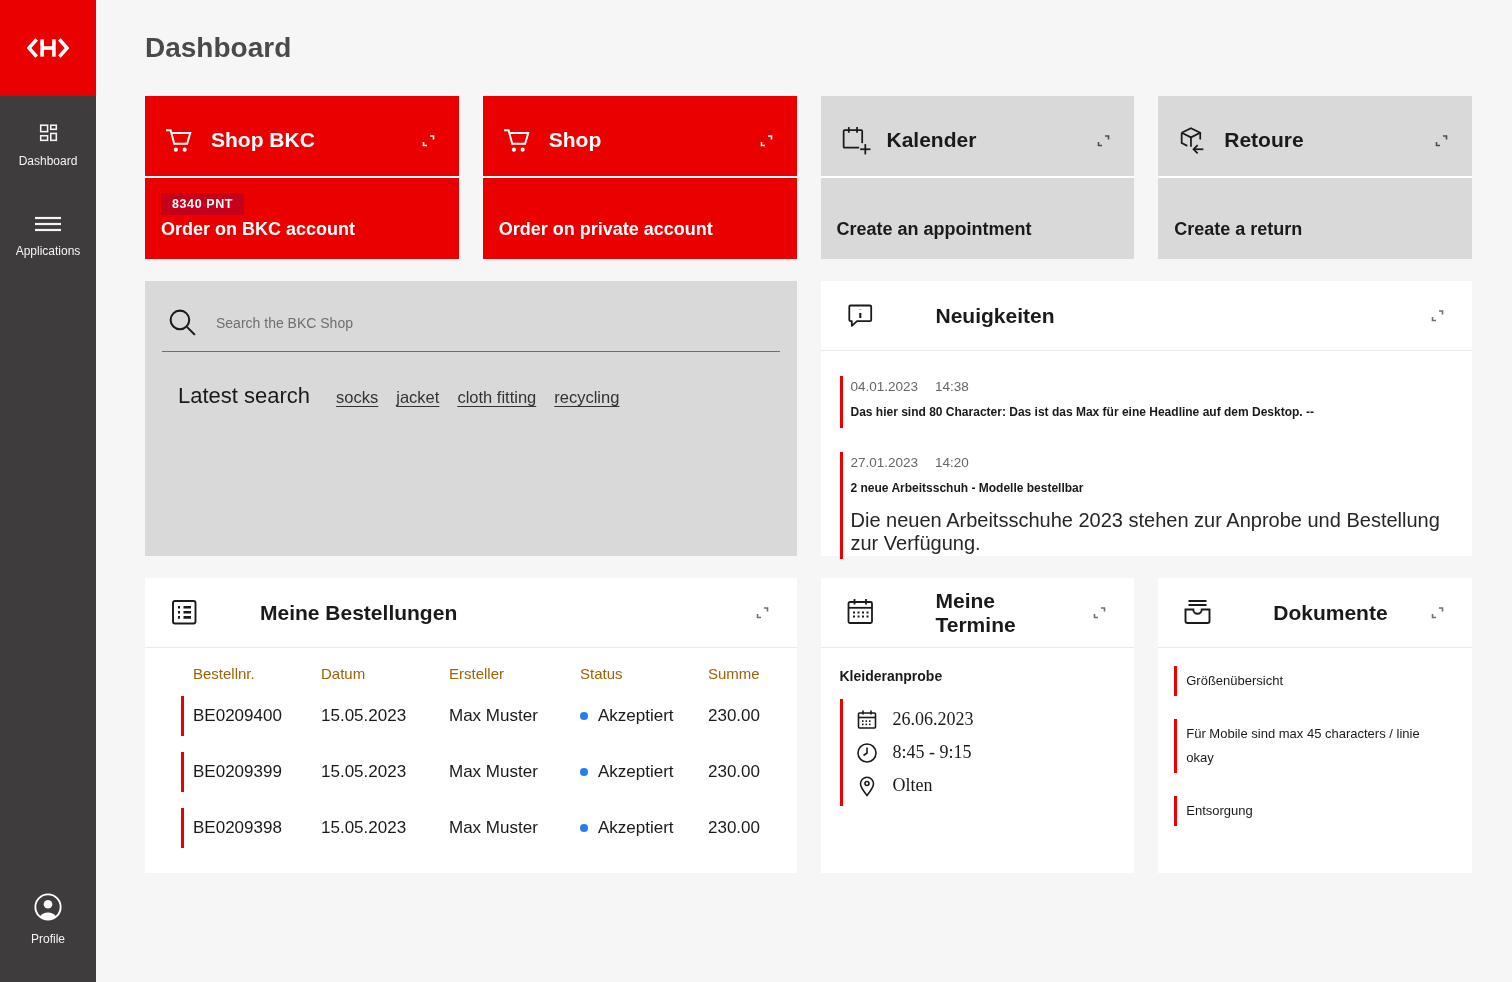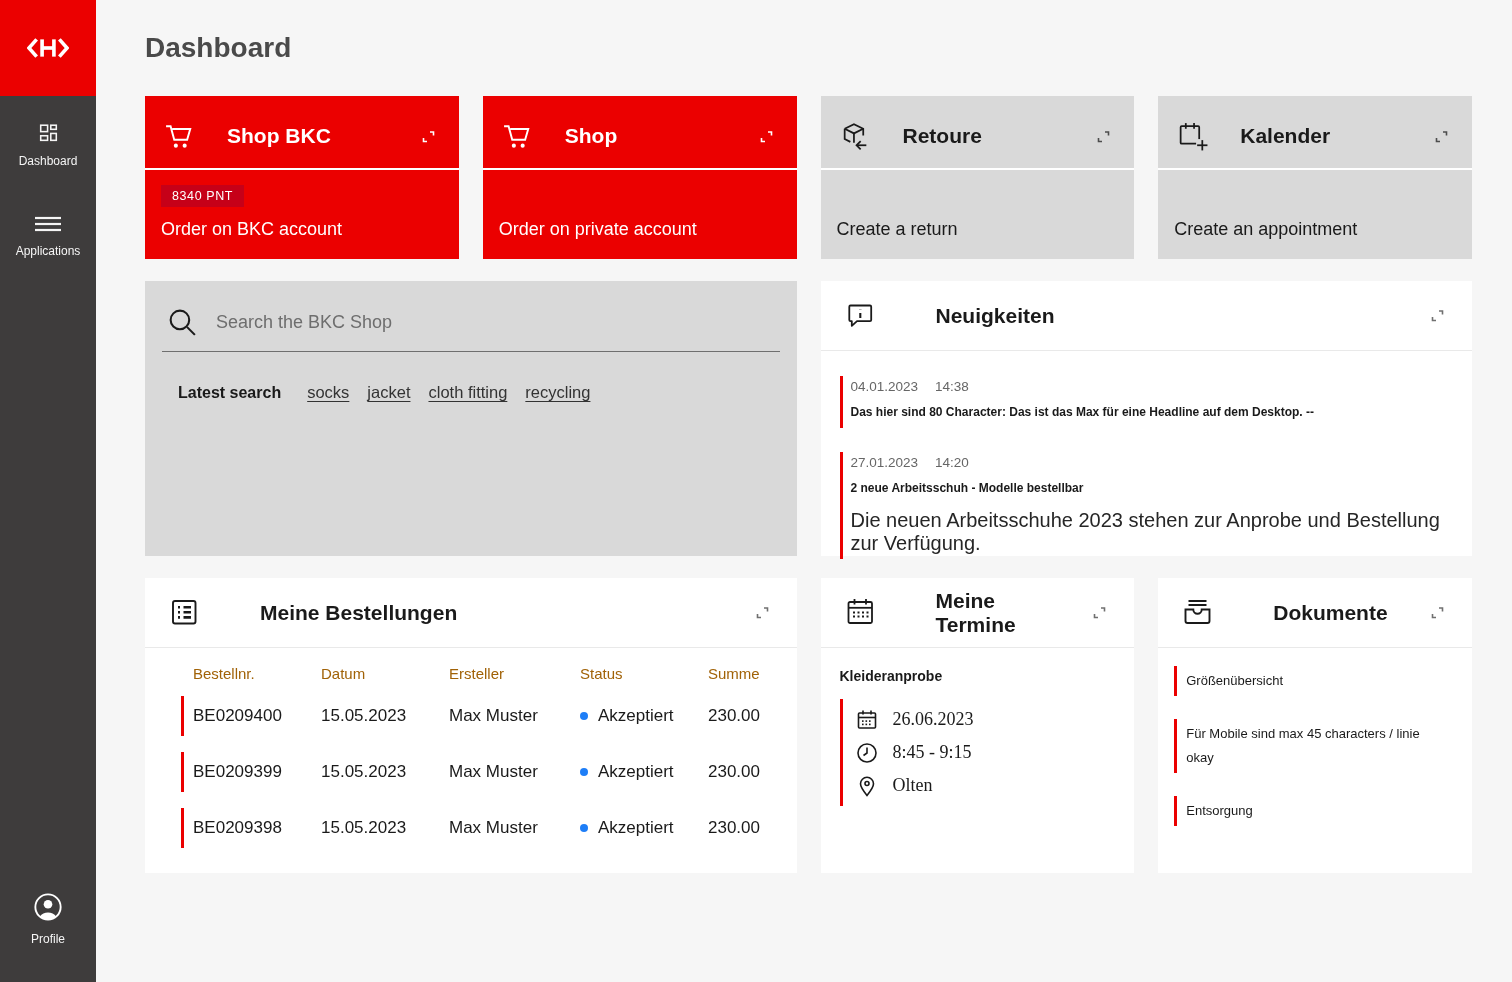--- a/index.html
+++ b/index.html
@@ -40,27 +40,28 @@
     display: grid;
     grid-template-columns: repeat(4, 1fr);
     grid-template-rows: 163px 275px 295px;
     gap: 22px 24px;
   }
   .span2 { grid-column: span 2; }
 
   
   .action-card { display: flex; flex-direction: column; background: #ffffff; cursor: pointer; }
   .action-card .head {
-    height: 72px; display: flex; align-items: center;
-    padding: 8px 22px 0 18px; gap: 31px;
+    height: 80px; display: flex; align-items: center;
+    padding: 8px 22px 0 18px; gap: 15px;
   }
   .action-card .body {
     flex: 1; margin-top: 2px; position: relative;
     display: flex; flex-direction: column; justify-content: flex-end;
     padding: 15px 16px 19px;
+    font-weight: bold;
   }
   .action-card .card-title { font-size: 21px; font-weight: 700; }
   .action-card .body .card-text { font-size: 18px; }
   .card-red .head, .card-red .body { background: #eb0000; color: #ffffff; }
   .card-gray .head, .card-gray .body { background: #d9d9d9; color: #1a1a1a; }
   .expand { margin-left: auto; display: flex; }
   .card-red .expand { color: #ffffff; }
   .card-gray .expand { color: #4d4d4d; }
   .points-badge {
     position: absolute; top: 15px; left: 16px;
@@ -70,25 +71,25 @@
   }
 
   
   .search-panel { background: #d9d9d9; padding: 25px 17px; }
   .search-row {
     display: flex; align-items: center; gap: 17px;
     border-bottom: 1px solid #6f6f6f; padding: 0 0 12px 4px;
   }
   .search-input {
     flex: 1; border: none; background: transparent; outline: none;
-    font-family: inherit; font-size: 18px; color: #3c3c3c;
+    font-family: inherit; font-size: 14px; color: #3c3c3c;
   }
   .search-input::placeholder { color: #6e6e6e; opacity: 1; }
   .latest-row { display: flex; align-items: baseline; margin: 31px 0 0 16px; }
-  .latest-label { font-size: 16px; font-weight: 700; margin-right: 26px; }
+  .latest-label { font-size: 22px; font-weight: 400; margin-right: 26px; }
   .latest-link {
     font-size: 16.5px; color: #333; text-decoration: underline;
     text-underline-offset: 3px; margin-right: 18px; cursor: pointer;
   }
 
   
   .white-card { background: #ffffff; display: flex; flex-direction: column; }
   .card-head {
     height: 70px; flex-shrink: 0; border-bottom: 1px solid #e9e9e9;
     display: flex; align-items: center; padding: 0 26px 0 23px; gap: 15px;
@@ -234,63 +235,63 @@
       </div>
       <div class="body">
         <span class="card-text">Order on private account</span>
       </div>
     </div>
 
     <div class="action-card card-gray">
       <div class="head">
         <span>
           <svg width="33" height="33" viewBox="0 0 32 32" fill="none" stroke="#1a1a1a" stroke-width="1.7">
+            <rect x="4.5" y="6" width="18" height="17" rx="1"></rect>
+            <path d="M9.5 3 V8.5"></path>
+              <path d="M17.5 3 V8.5"></path>
+            <rect x="19.5" y="18.5" width="12" height="12" fill="#d9d9d9" stroke="none"></rect>
+            <path d="M25.5 19.5 V29.5"></path>
+              <path d="M20.5 24.5 H30.5"></path>
+          </svg>
+        </span>
+        <span class="card-title">Kalender</span>
+        <span class="expand">
+          <svg width="17" height="17" viewBox="0 0 17 17" fill="none" stroke="currentColor" stroke-width="1.6">
+            <path d="M10 4 H13.5 V7.5"></path>
+              <path d="M7 13.5 H3.5 V10"></path>
+          </svg>
+        </span>
+      </div>
+      <div class="body">
+        <span class="card-text">Create an appointment</span>
+      </div>
+    </div>
+
+    <div class="action-card card-gray">
+      <div class="head">
+        <span>
+          <svg width="33" height="33" viewBox="0 0 32 32" fill="none" stroke="#1a1a1a" stroke-width="1.7">
             <path d="M5.5 8.5 L14.5 4 L23.5 8.5 V15"></path>
             <path d="M5.5 8.5 V18.5 L11 21.2"></path>
             <path d="M5.5 8.5 L14.5 13 L23.5 8.5"></path>
             <path d="M14.5 13 V22"></path>
             <path d="M26.5 24.5 H17.5"></path>
             <path d="M21 20.5 L17 24.5 L21 28.5"></path>
           </svg>
         </span>
         <span class="card-title">Retoure</span>
         <span class="expand">
           <svg width="17" height="17" viewBox="0 0 17 17" fill="none" stroke="currentColor" stroke-width="1.6">
             <path d="M10 4 H13.5 V7.5"></path>
               <path d="M7 13.5 H3.5 V10"></path>
           </svg>
         </span>
       </div>
       <div class="body">
         <span class="card-text">Create a return</span>
-      </div>
-    </div>
-
-    <div class="action-card card-gray">
-      <div class="head">
-        <span>
-          <svg width="33" height="33" viewBox="0 0 32 32" fill="none" stroke="#1a1a1a" stroke-width="1.7">
-            <rect x="4.5" y="6" width="18" height="17" rx="1"></rect>
-            <path d="M9.5 3 V8.5"></path>
-              <path d="M17.5 3 V8.5"></path>
-            <rect x="19.5" y="18.5" width="12" height="12" fill="#d9d9d9" stroke="none"></rect>
-            <path d="M25.5 19.5 V29.5"></path>
-              <path d="M20.5 24.5 H30.5"></path>
-          </svg>
-        </span>
-        <span class="card-title">Kalender</span>
-        <span class="expand">
-          <svg width="17" height="17" viewBox="0 0 17 17" fill="none" stroke="currentColor" stroke-width="1.6">
-            <path d="M10 4 H13.5 V7.5"></path>
-              <path d="M7 13.5 H3.5 V10"></path>
-          </svg>
-        </span>
-      </div>
-      <div class="body">
-        <span class="card-text">Create an appointment</span>
       </div>
     </div>
 
     <div class="search-panel span2">
       <div class="search-row">
         <span>
           <svg width="33" height="33" viewBox="0 0 32 32" fill="none" stroke="#1a1a1a" stroke-width="2">
             <circle cx="13.5" cy="13.5" r="9"></circle>
             <path d="M20.5 20.5 L28 28"></path>
           </svg>

